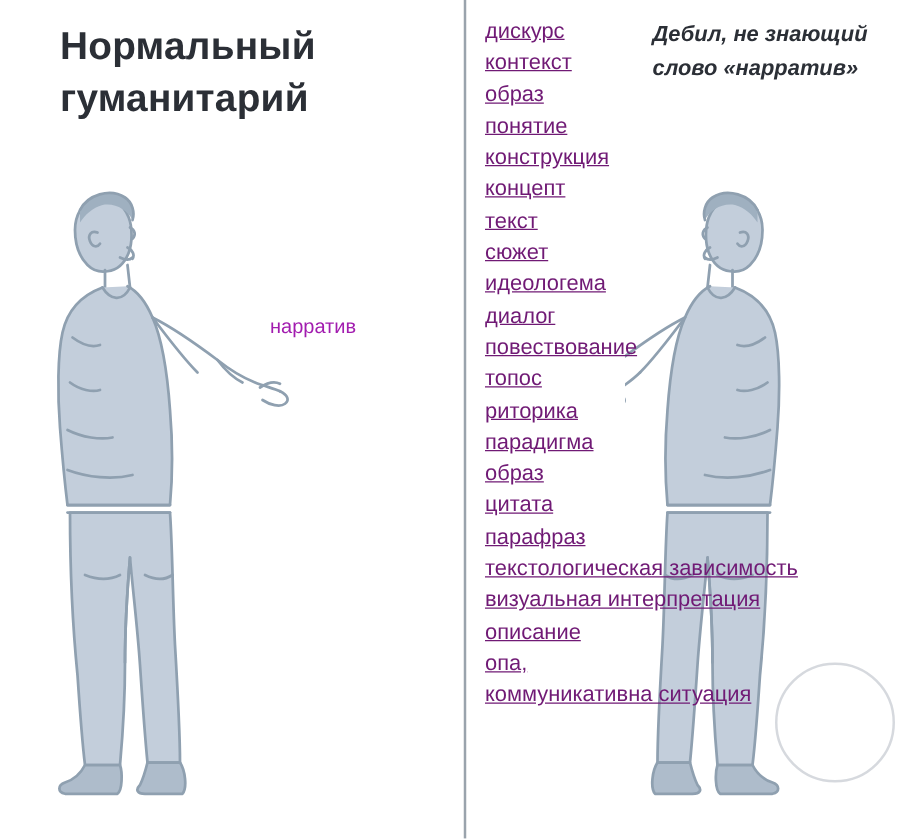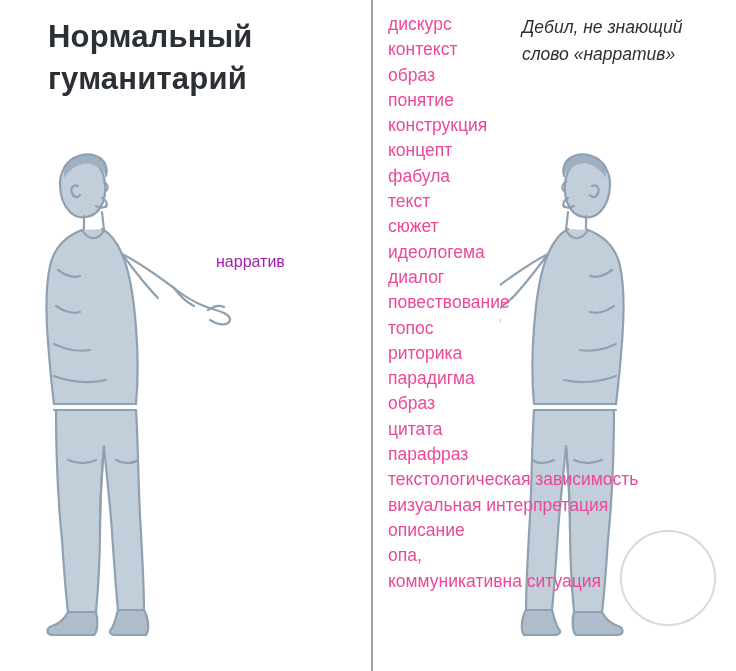--- a/index.html
+++ b/index.html
@@ -31,21 +31,21 @@
     color: #2b2f36;
     line-height: 1.35;
     letter-spacing: 0.2px;
   }
   .right-title {
     position: absolute;
     left: 522px;
     top: 14px;
     width: 200px;
     font-size: 17.5px;
-    font-weight: normal;
+    font-weight: bold;
     font-style: italic;
     color: #2b2f36;
     line-height: 1.55;
   }
 
   
   .center-word {
     position: absolute;
     left: 216px;
     top: 253px;
@@ -60,22 +60,23 @@
     left: 388px;
     top: 12px;
     width: 345px;
     list-style: none;
     margin: 0;
     padding: 0;
   }
   .word-list li {
     font-size: 17.5px;
     line-height: 25.3px;
-    color: #ec4899;
+    color: #701a75;
     white-space: nowrap;
+    text-decoration: underline;
   }
 
   
   .divider {
     position: absolute;
     left: 371px;
     top: 0;
     width: 1.5px;
     height: 671px;
     background: #9aa3ac;
@@ -215,21 +216,20 @@
     </g>
   </svg>
 
   <ul class="word-list">
     <li>дискурс</li>
     <li>контекст</li>
     <li>образ</li>
     <li>понятие</li>
     <li>конструкция</li>
     <li>концепт</li>
-    <li>фабула</li>
     <li>текст</li>
     <li>сюжет</li>
     <li>идеологема</li>
     <li>диалог</li>
     <li>повествование</li>
     <li>топос</li>
     <li>риторика</li>
     <li>парадигма</li>
     <li>образ</li>
     <li>цитата</li>

